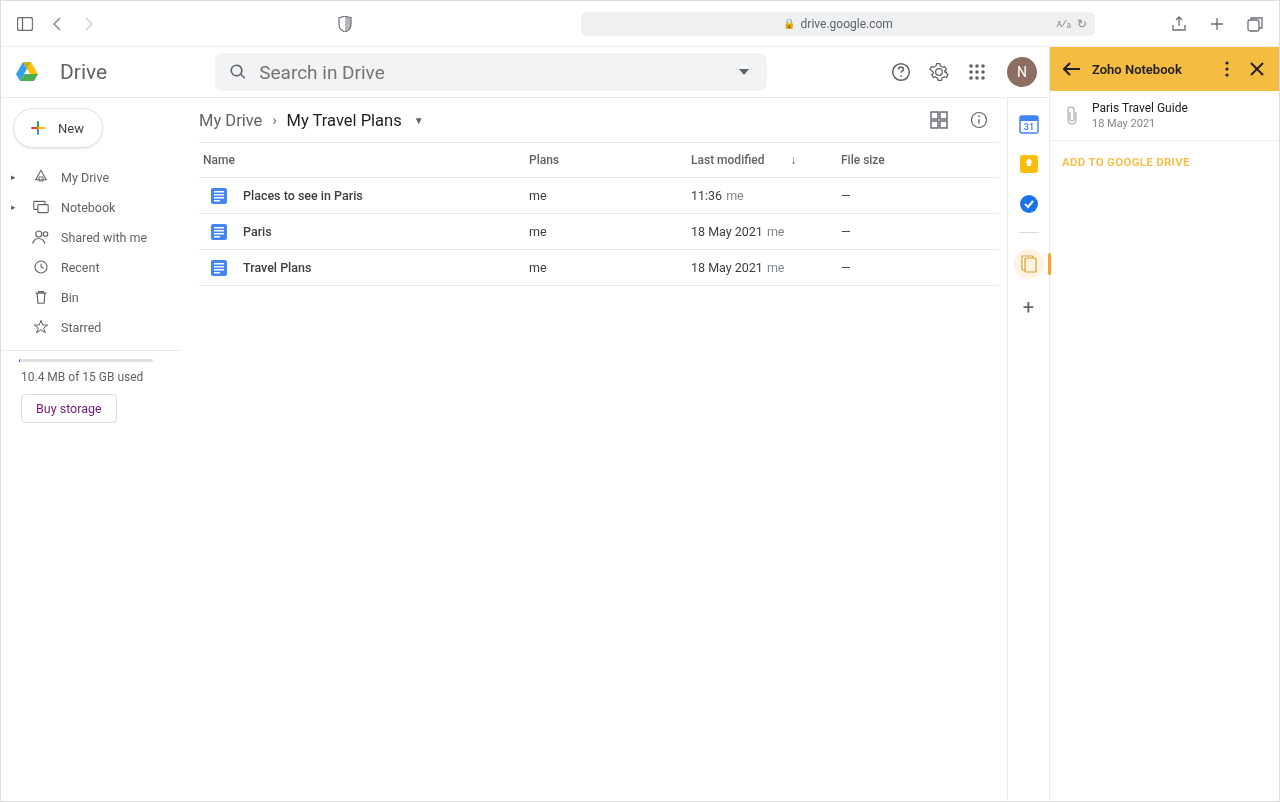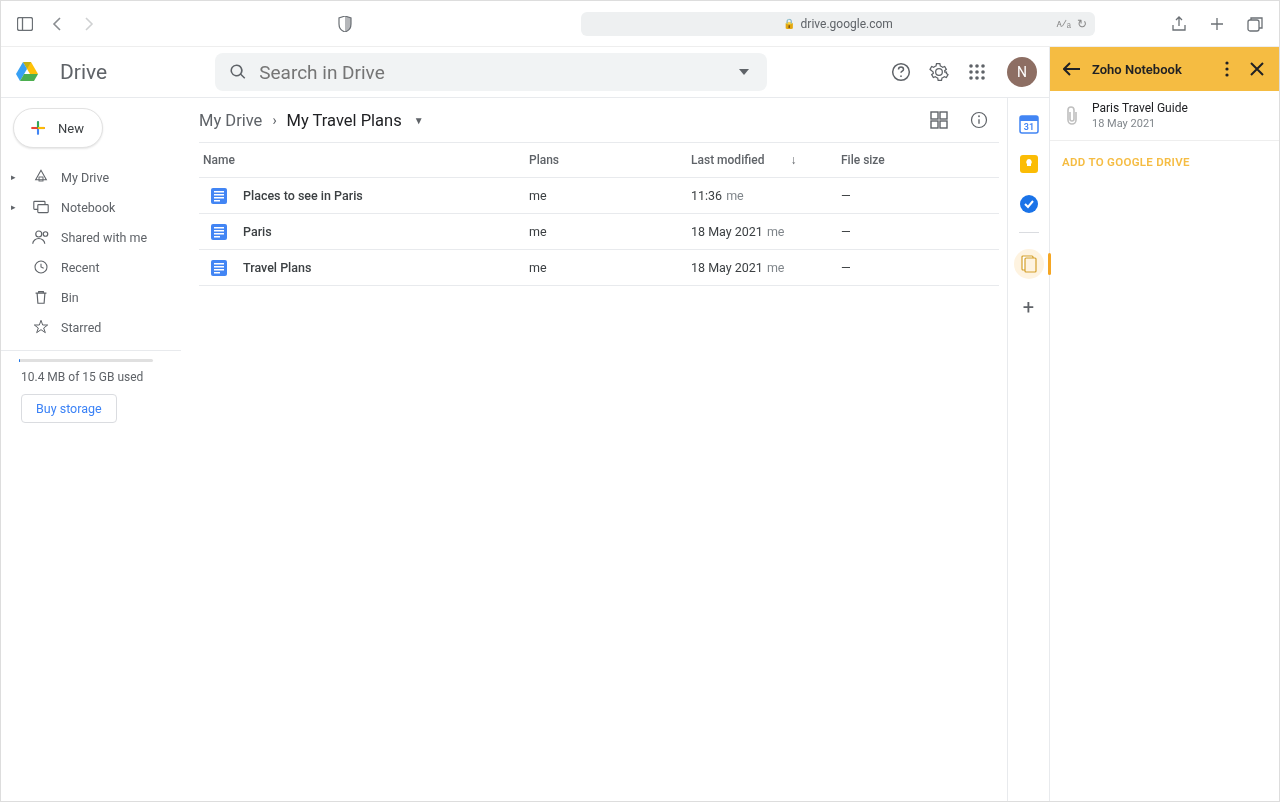--- a/index.html
+++ b/index.html
@@ -38,21 +38,21 @@
   .sidebar { width: 190px; padding: 10px 0; display: flex; flex-direction: column; }
   .new-btn { width: 90px; height: 40px; margin-left: 12px; border-radius: 22px; border: 1px solid #e2e2e2; background: #fff; box-shadow: 0 1px 2px rgba(0,0,0,0.1); display: flex; align-items: center; gap: 10px; padding: 0 14px; font-size: 13px; color: #3c4043; cursor: pointer; }
   .nav { margin-top: 14px; }
   .nav-item { height: 30px; display: flex; align-items: center; padding-left: 10px; gap: 10px; font-size: 12.5px; color: #5f6368; cursor: pointer; }
   .nav-item .expand { width: 10px; color: #5f6368; font-size: 9px; }
   .nav-item .nav-icon { width: 20px; height: 20px; display: flex; align-items: center; justify-content: center; color: #5f6368; }
   .nav-divider { height: 1px; background: #e8eaed; margin: 8px 0 8px 0; width: 180px; }
   .storage-bar { height: 3px; background: #e0e0e0; border-radius: 2px; margin: 8px 18px 8px 18px; width: 134px; position: relative; }
   .storage-bar::after { content: ""; position: absolute; left: 0; top: 0; height: 100%; width: 1%; background: #1a73e8; border-radius: 2px; }
   .storage-text { font-size: 12px; color: #5f6368; padding-left: 20px; }
-  .buy-btn { margin: 10px 3px 0 20px; border: 1px solid #dadce0; border-radius: 4px; background: #fff; color: #3b82f6; font-size: 12.5px; padding: 6px 14px; cursor: pointer; }
+  .buy-btn { margin: 10px 3px 0 20px; border: 1px solid #dadce0; border-radius: 4px; background: #fff; color: #701a75; font-size: 12.5px; padding: 6px 14px; cursor: pointer; }
 
   
   .content { flex: 1; display: flex; flex-direction: column; min-width: 0; }
   .breadcrumb-bar { height: 44px; display: flex; align-items: center; padding: 0 18px 0 8px; }
   .breadcrumb { display: flex; align-items: center; gap: 10px; font-size: 16.5px; color: #5f6368; }
   .breadcrumb .current { color: #202124; }
   .breadcrumb .chev { color: #5f6368; font-size: 14px; }
   .breadcrumb .drop { color: #5f6368; font-size: 10px; margin-left: 2px; }
   .bc-spacer { flex: 1; }
   .bc-icons { display: flex; gap: 20px; }

